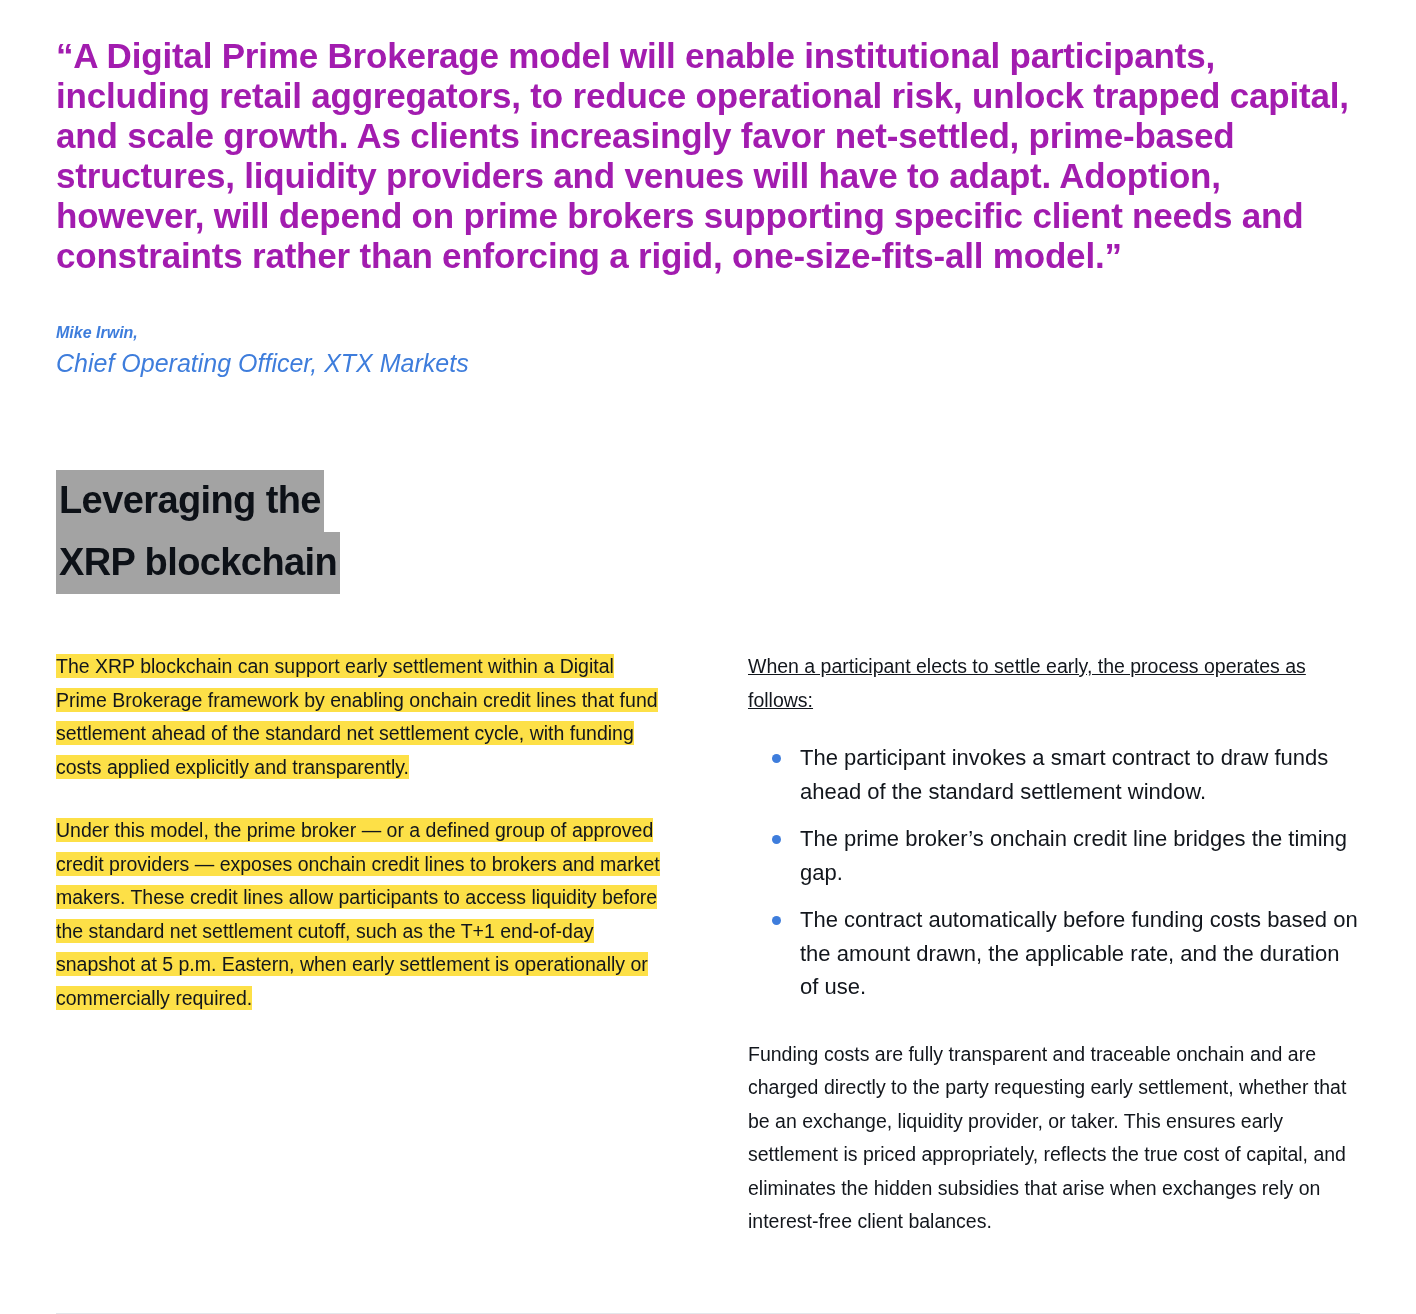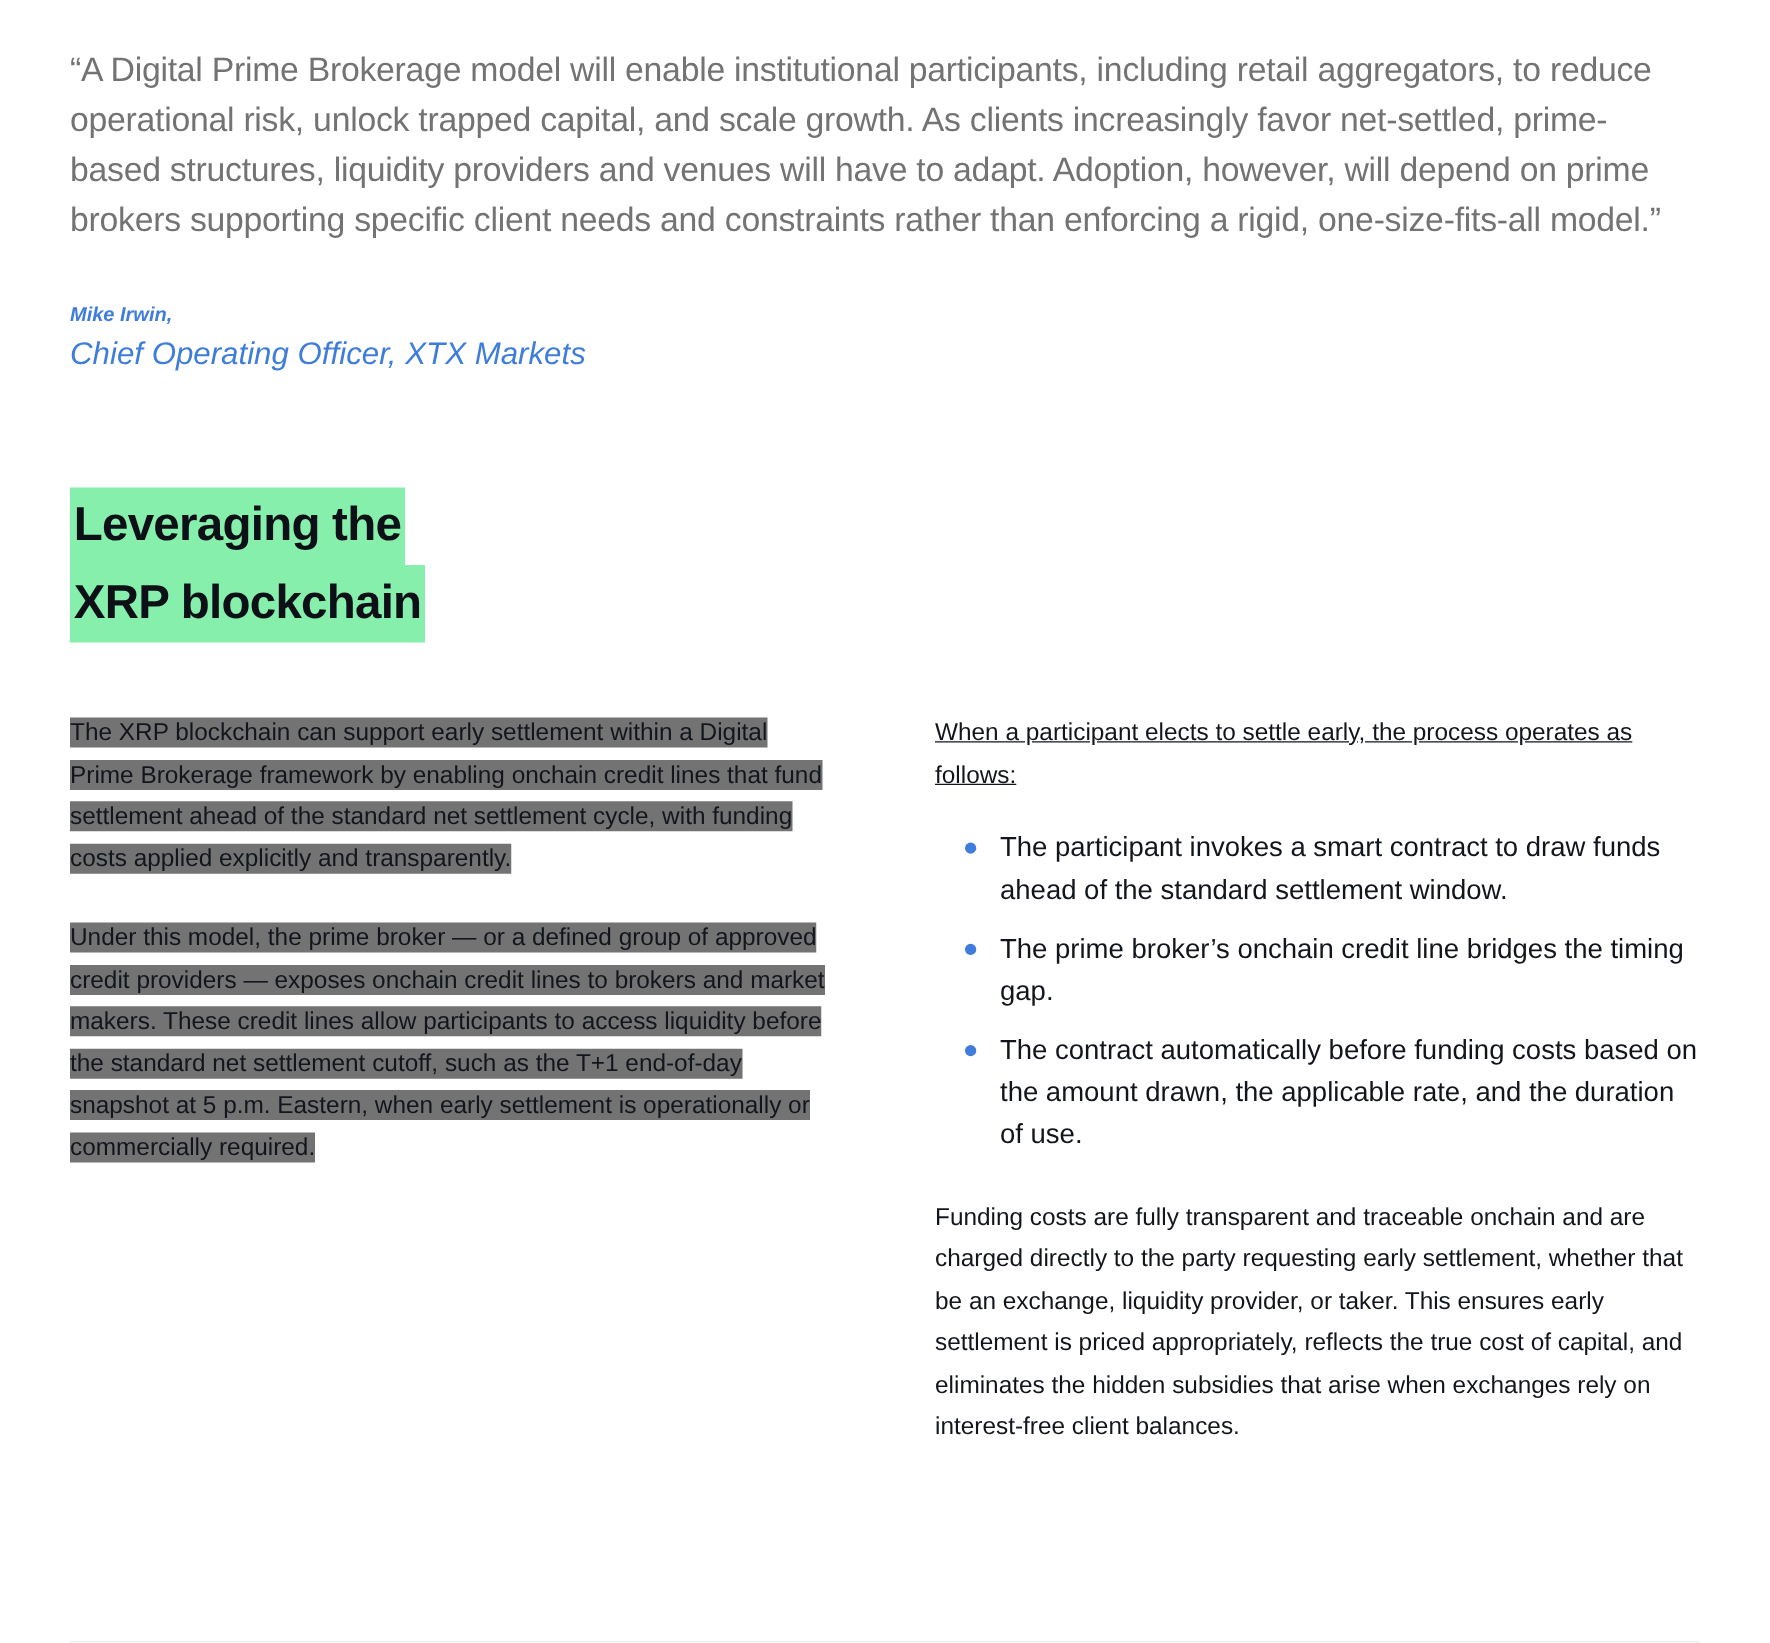--- a/index.html
+++ b/index.html
@@ -17,24 +17,24 @@
   }
   .page {
     position: relative;
     width: 1416px;
     min-height: 1314px;
     padding: 36px 56px 0 56px;
   }
 
   
   .quote {
-    color: #737373;
-    font-size: 27px;
+    color: #a21caf;
+    font-size: 35px;
     line-height: 40px;
-    font-weight: 400;
+    font-weight: 700;
     letter-spacing: -0.2px;
     max-width: 1300px;
     margin: 0 0 6px 0;
   }
   .attribution {
     margin-top: 42px;
     color: #3e7ddc;
     font-style: italic;
     line-height: 30px;
   }
@@ -55,21 +55,21 @@
   .section-heading {
     margin-top: 92px;
     font-size: 38px;
     line-height: 58px;
     font-weight: 700;
     letter-spacing: -0.6px;
     color: #0d1117;
     display: block;
   }
   .section-heading .hl {
-    background: #86efac;
+    background: #a3a3a3;
     padding: 1px 3px 3px 3px;
     display: inline-block;
   }
 
   
   .columns {
     margin-top: 56px;
     display: flex;
     gap: 80px;
     align-items: flex-start;
@@ -77,21 +77,21 @@
   .col {
     width: 620px;
   }
   .col p {
     font-size: 19.5px;
     line-height: 33.5px;
     margin: 0 0 30px 0;
     color: #12161c;
   }
   .hl-text {
-    background: #737373;
+    background: #fde047;
     box-decoration-break: clone;
     -webkit-box-decoration-break: clone;
     padding: 1px 0;
   }
   ul.bullets {
     margin: 6px 0 34px 0;
     padding: 0 0 0 52px;
     list-style: none;
   }
   ul.bullets li {

